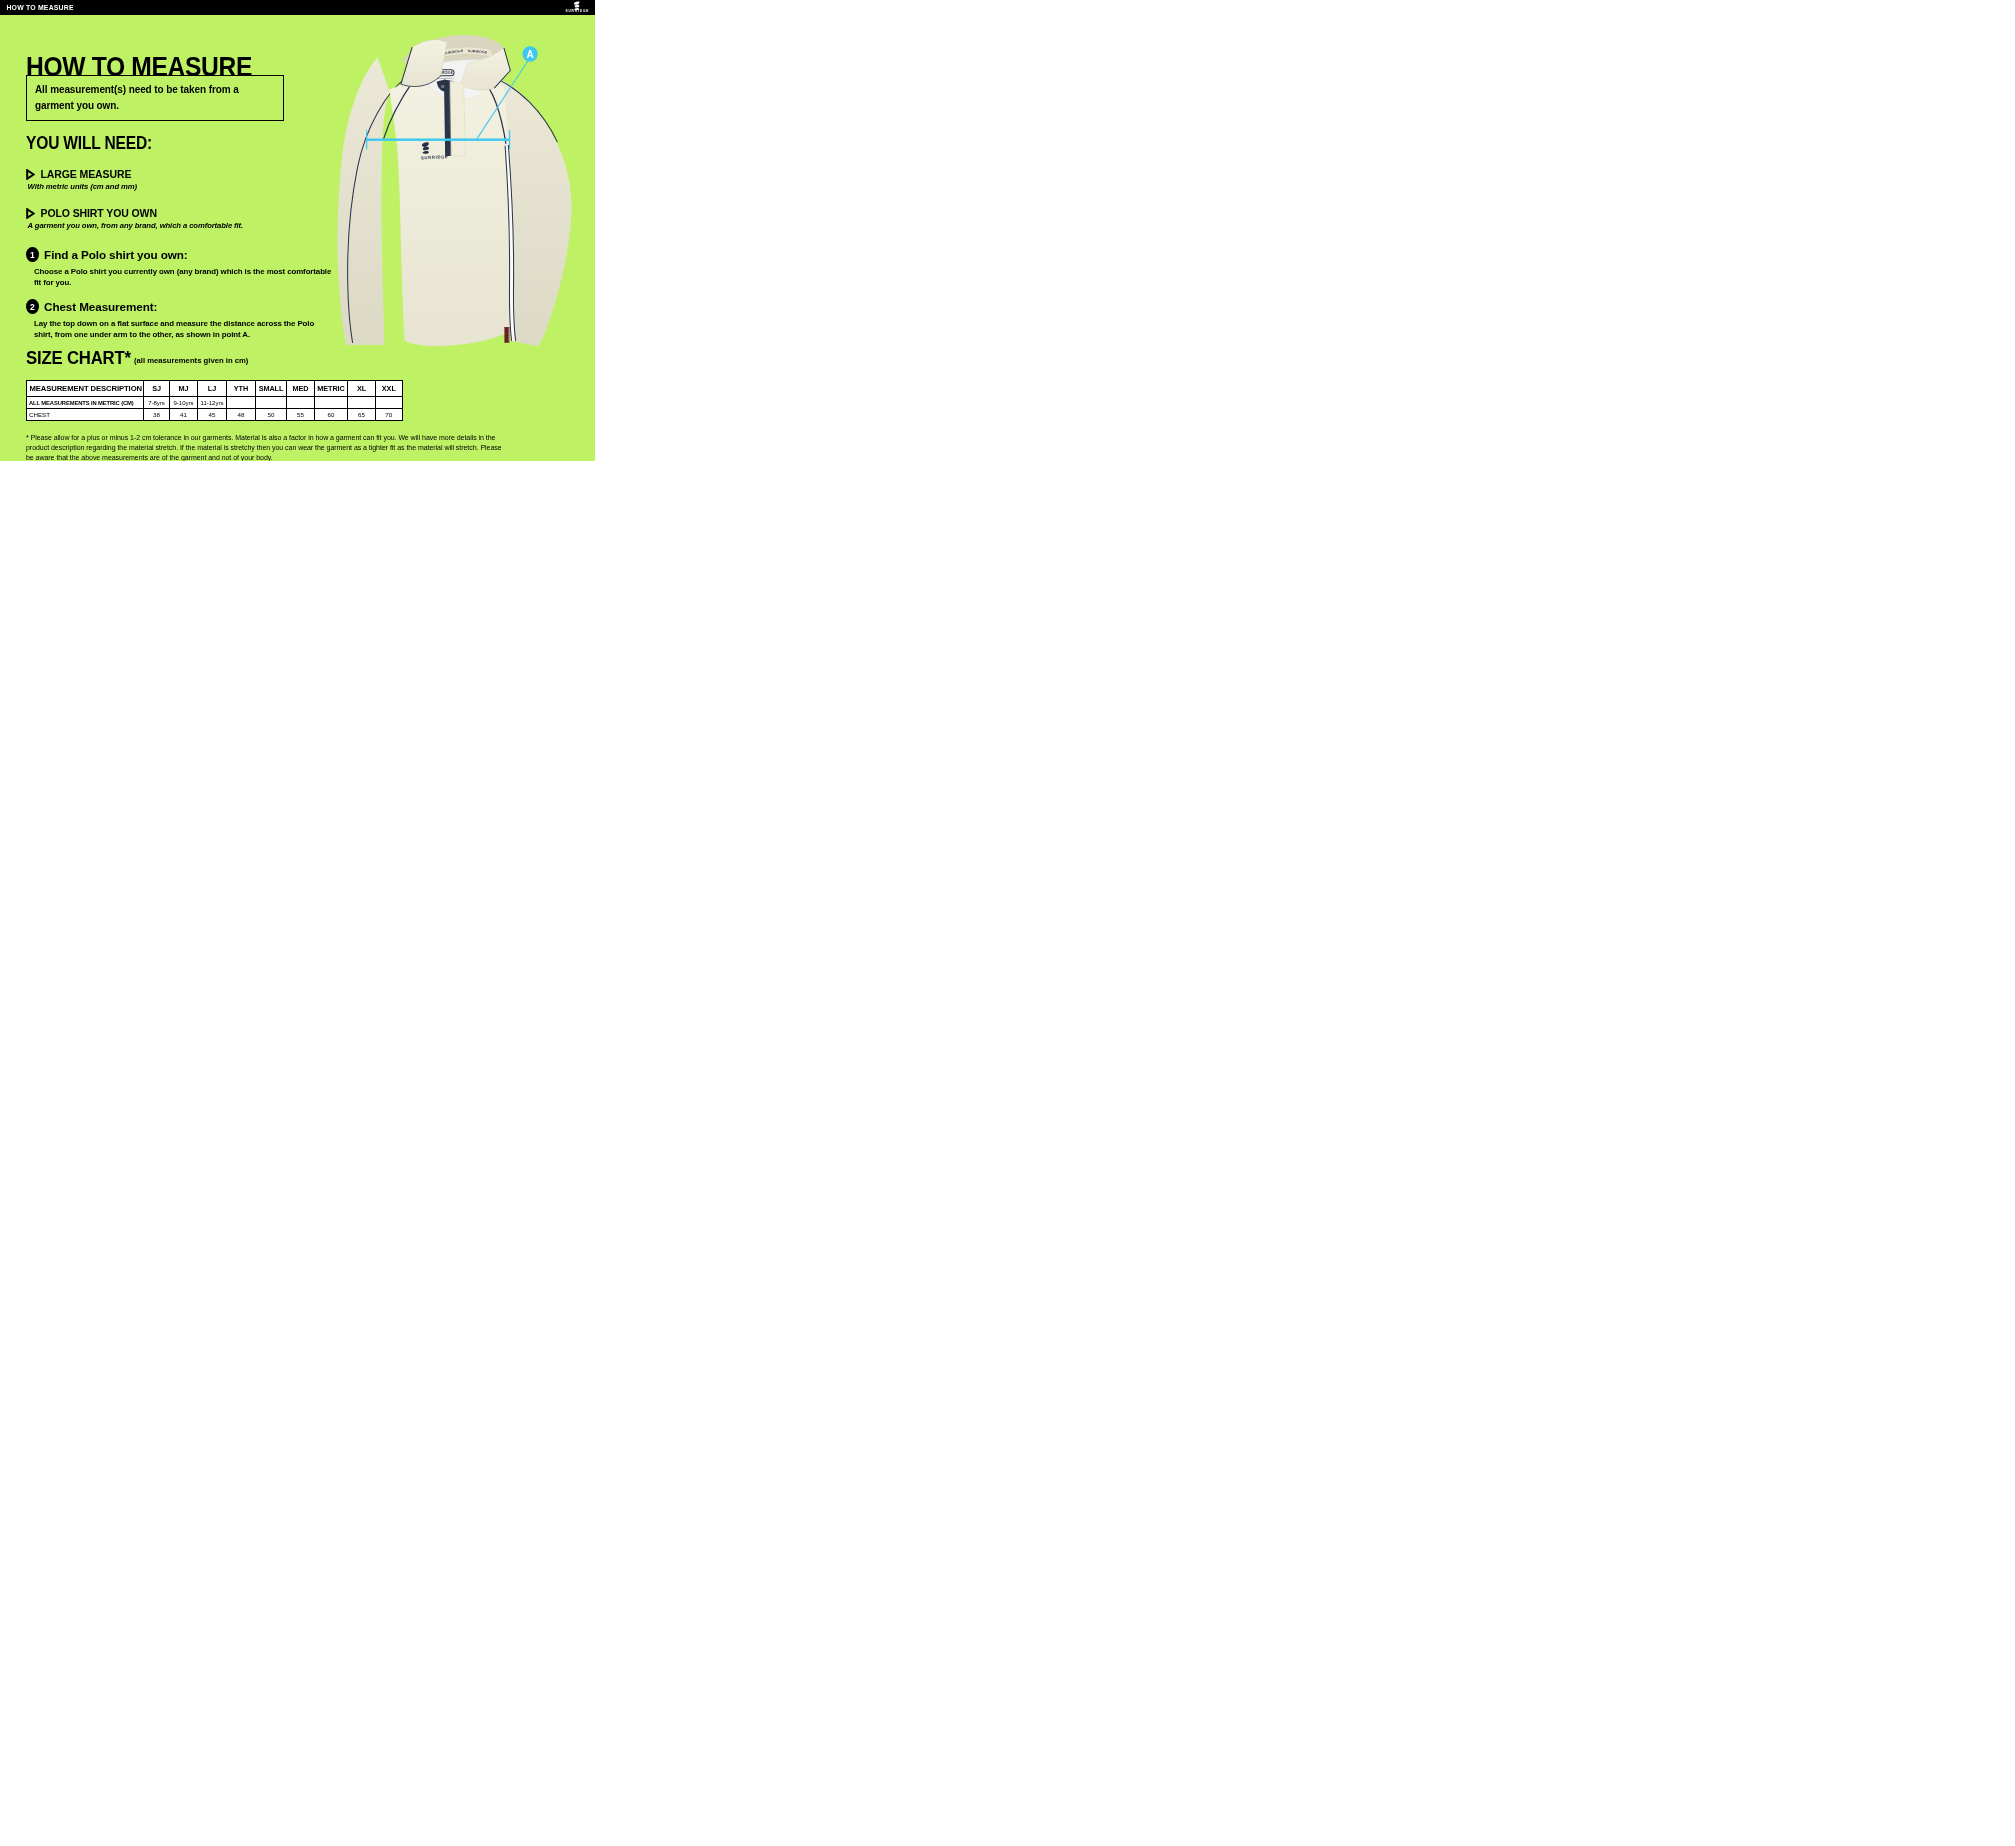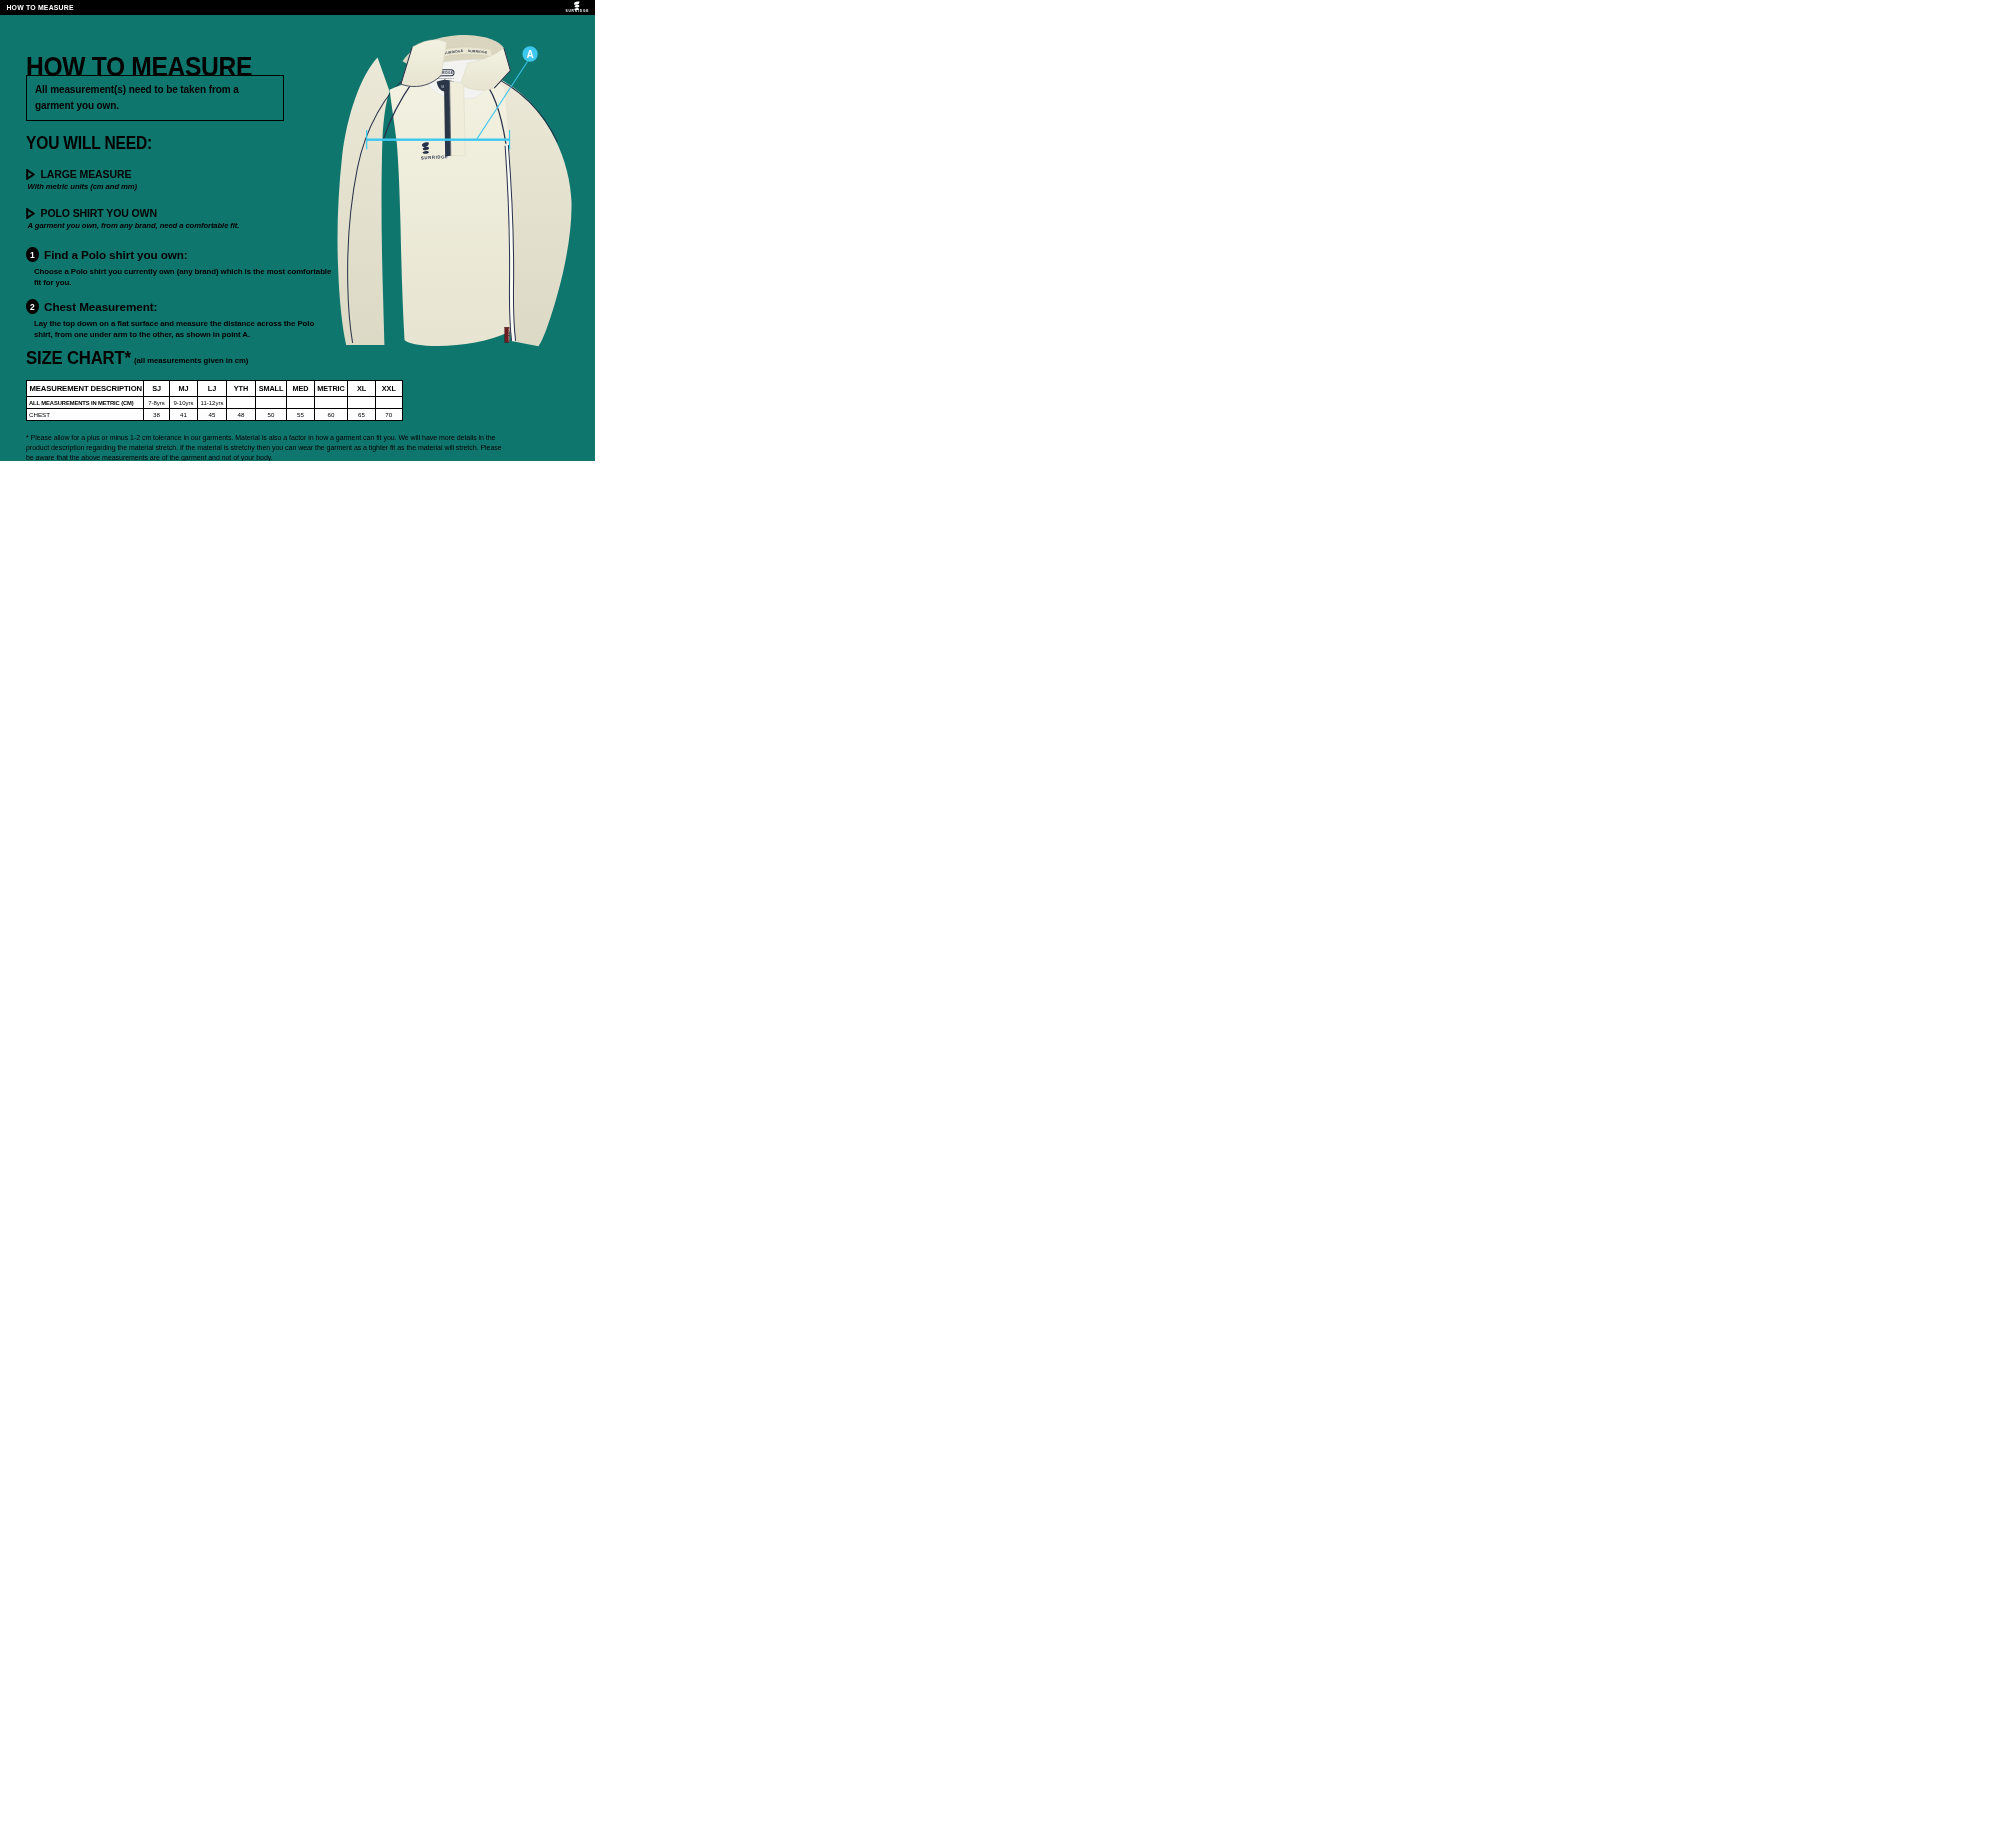--- a/index.html
+++ b/index.html
@@ -1,16 +1,16 @@
 <!DOCTYPE html>
 <html style="font-size:6.4px"><head>
 <meta charset="utf-8">
 <style>
   html,body{margin:0;padding:0;background:#ffffff;}
-  .page{position:relative;width:595px;height:461px;background:#0f766e;overflow:hidden;
+  .page{position:relative;width:595px;height:461px;background:#bef264;overflow:hidden;
         font-family:"Liberation Sans",sans-serif;color:#000;}
   
   .topbar{position:absolute;left:0;top:0;width:100%;height:14.5px;background:#000;}
   .topbar-title{position:absolute;left:6.4px;top:50%;transform:translateY(-50%);
         color:#fff;font-size:6.9px;font-weight:700;letter-spacing:0.2px;}
   .brand{position:absolute;right:5.6px;top:0.4px;height:13.7px;display:flex;flex-direction:column;
         align-items:center;justify-content:center;gap:0.4px;}
   .brand-text{color:#fff;font-size:3.2px;font-weight:700;letter-spacing:0.9px;line-height:1;}
   
   .h1{position:absolute;left:26px;top:34px;font-size:28px;font-weight:800;line-height:1;
@@ -93,21 +93,21 @@
     <div class="bullet-desc">With metric units (cm and mm)</div>
   </div>
 
   <div class="bullet b2">
     <div class="bullet-row">
       <svg width="8.9" height="11" viewBox="0 0 22 27" aria-hidden="true">
         <path d="M3,3 L3,24 L19,13.5 Z" fill="none" stroke="#000" stroke-width="5" stroke-linejoin="miter"></path>
       </svg>
       <span class="bullet-title">POLO SHIRT YOU OWN</span>
     </div>
-    <div class="bullet-desc">A garment you own, from any brand, need a comfortable fit.</div>
+    <div class="bullet-desc">A garment you own, from any brand, which a comfortable fit.</div>
   </div>
 
   <div class="step s1">
     <div class="step-row">
       <span class="step-badge">
         <span class="step-num">1</span>
       </span>
       <span class="step-title">Find a Polo shirt you own:</span>
     </div>
   </div>

